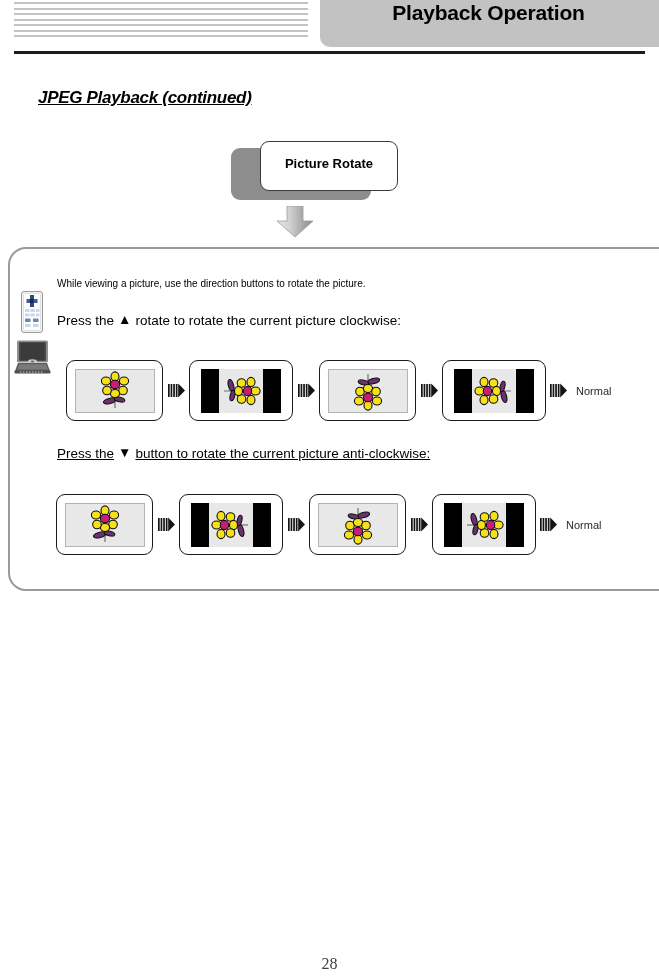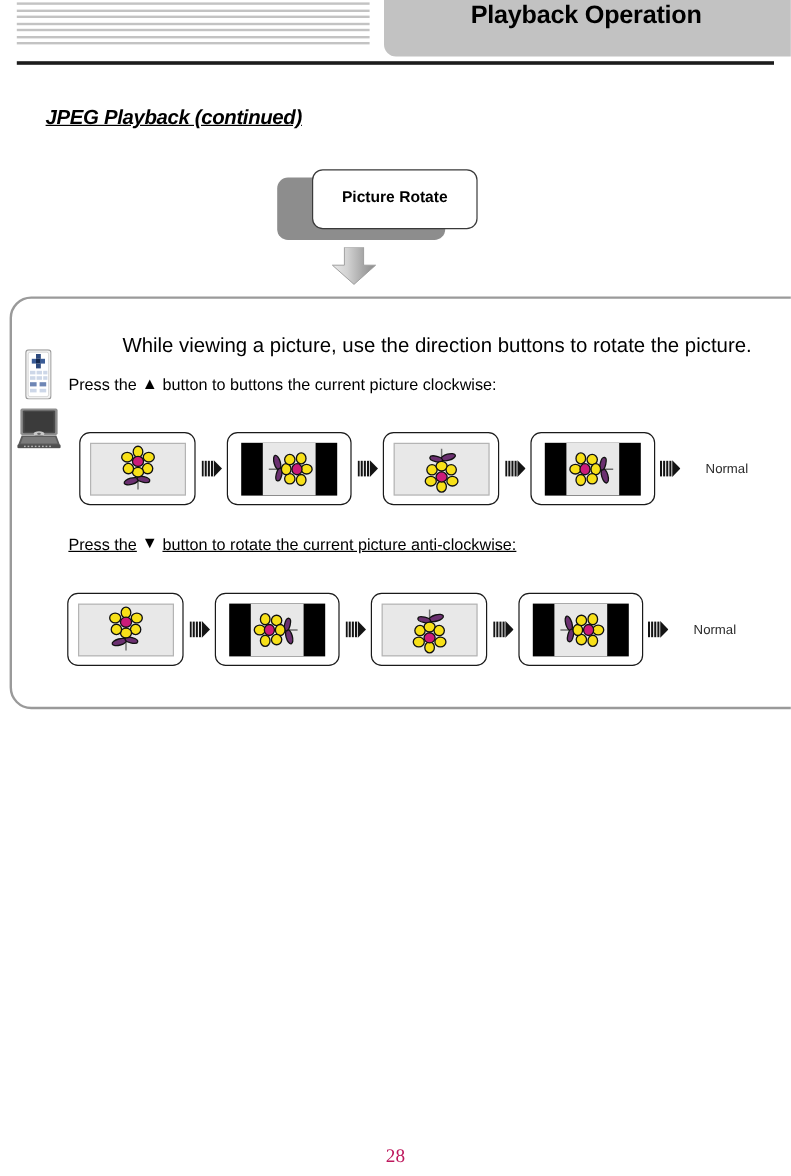--- a/index.html
+++ b/index.html
@@ -149,24 +149,23 @@
     top: 340px;
     width: 37px;
     height: 34px;
   }
 
   
   .line-intro {
     position: absolute;
     left: 57px;
     top: 278px;
-    font-size: 17px;
+    font-size: 10px;
     font-family: "Liberation Sans", sans-serif;
     white-space: nowrap;
-    margin-left: 45px;
   }
   .line-cw {
     position: absolute;
     left: 57px;
     top: 312px;
     font-size: 13.5px;
     font-family: "Liberation Sans", sans-serif;
     white-space: nowrap;
   }
   .line-ccw {
@@ -243,33 +242,33 @@
     display: flex;
     align-items: center;
     justify-content: center;
   }
   .sep.tail { width: 24px; }
   .normal-label {
     font-size: 11px;
     font-family: "Liberation Sans", sans-serif;
     color: #2a2a2a;
     white-space: nowrap;
-    margin-left: 18px;
+    margin-left: 6px;
   }
 
   
   .page-number {
     position: absolute;
     left: 0;
     right: 0;
     top: 955px;
     text-align: center;
     font-family: "Liberation Serif", serif;
     font-size: 16px;
-    color: #be185d;
+    color: #404040;
   }
 </style>
 </head>
 <body>
 
 <div class="header-stripes" id="stripes">
     <div class="stripe" style="top: 0px; background: rgb(195, 195, 195);"></div>
     <div class="stripe" style="top: 5.5px; background: rgb(195, 195, 195);"></div>
     <div class="stripe" style="top: 11px; background: rgb(195, 195, 195);"></div>
     <div class="stripe" style="top: 16.5px; background: rgb(195, 195, 195);"></div>
@@ -350,21 +349,21 @@
       <rect x="21" y="31.4" width="1.4" height="1.2"></rect>
       <rect x="24" y="31.4" width="1.4" height="1.2"></rect>
       <rect x="27" y="31.4" width="1.4" height="1.2"></rect>
     </g>
   </svg>
 </div>
 
 <div class="line-intro">While viewing a picture, use the direction buttons to rotate the picture.</div>
 
 <div class="line-cw">
-  <span>Press the</span><span class="dirglyph">▲</span><span>button to buttons the current picture clockwise:</span>
+  <span>Press the</span><span class="dirglyph">▲</span><span>rotate to rotate the current picture clockwise:</span>
 </div>
 
 <div class="line-ccw">
   <span>Press the</span><span class="dirglyph">▼</span><span>button to rotate the current picture anti-clockwise:</span>
 </div>
 
 <div class="rot-row rot-row-1" id="row0">
     <div class="frame">
       <div class="screen">
         <div class="plain">

